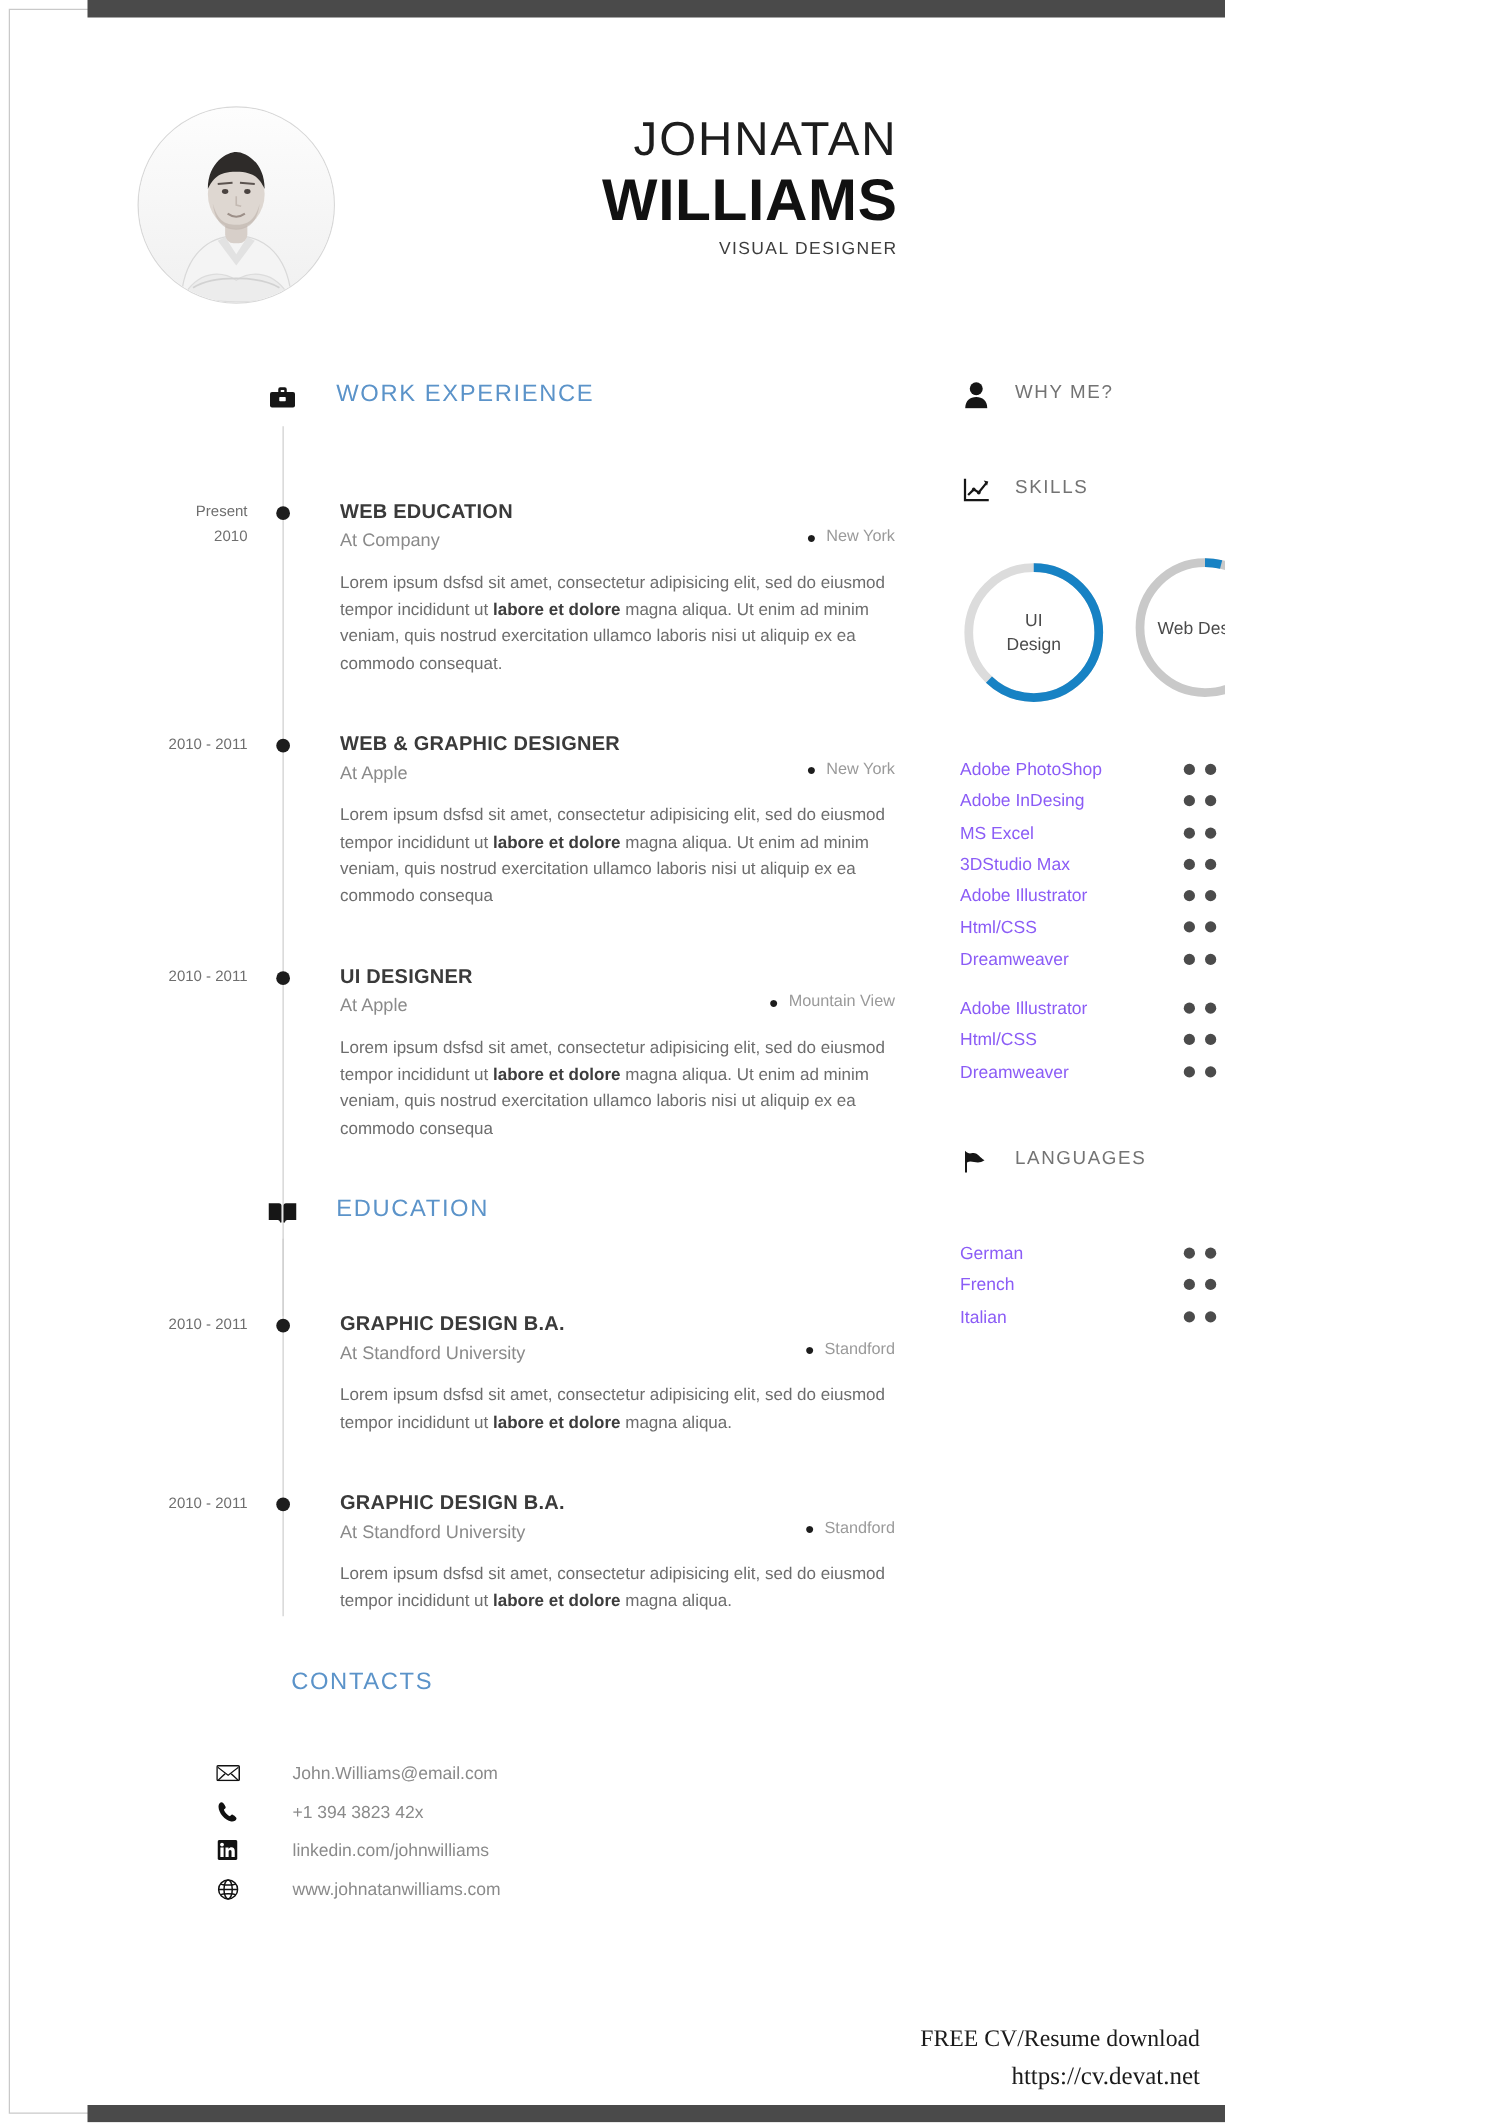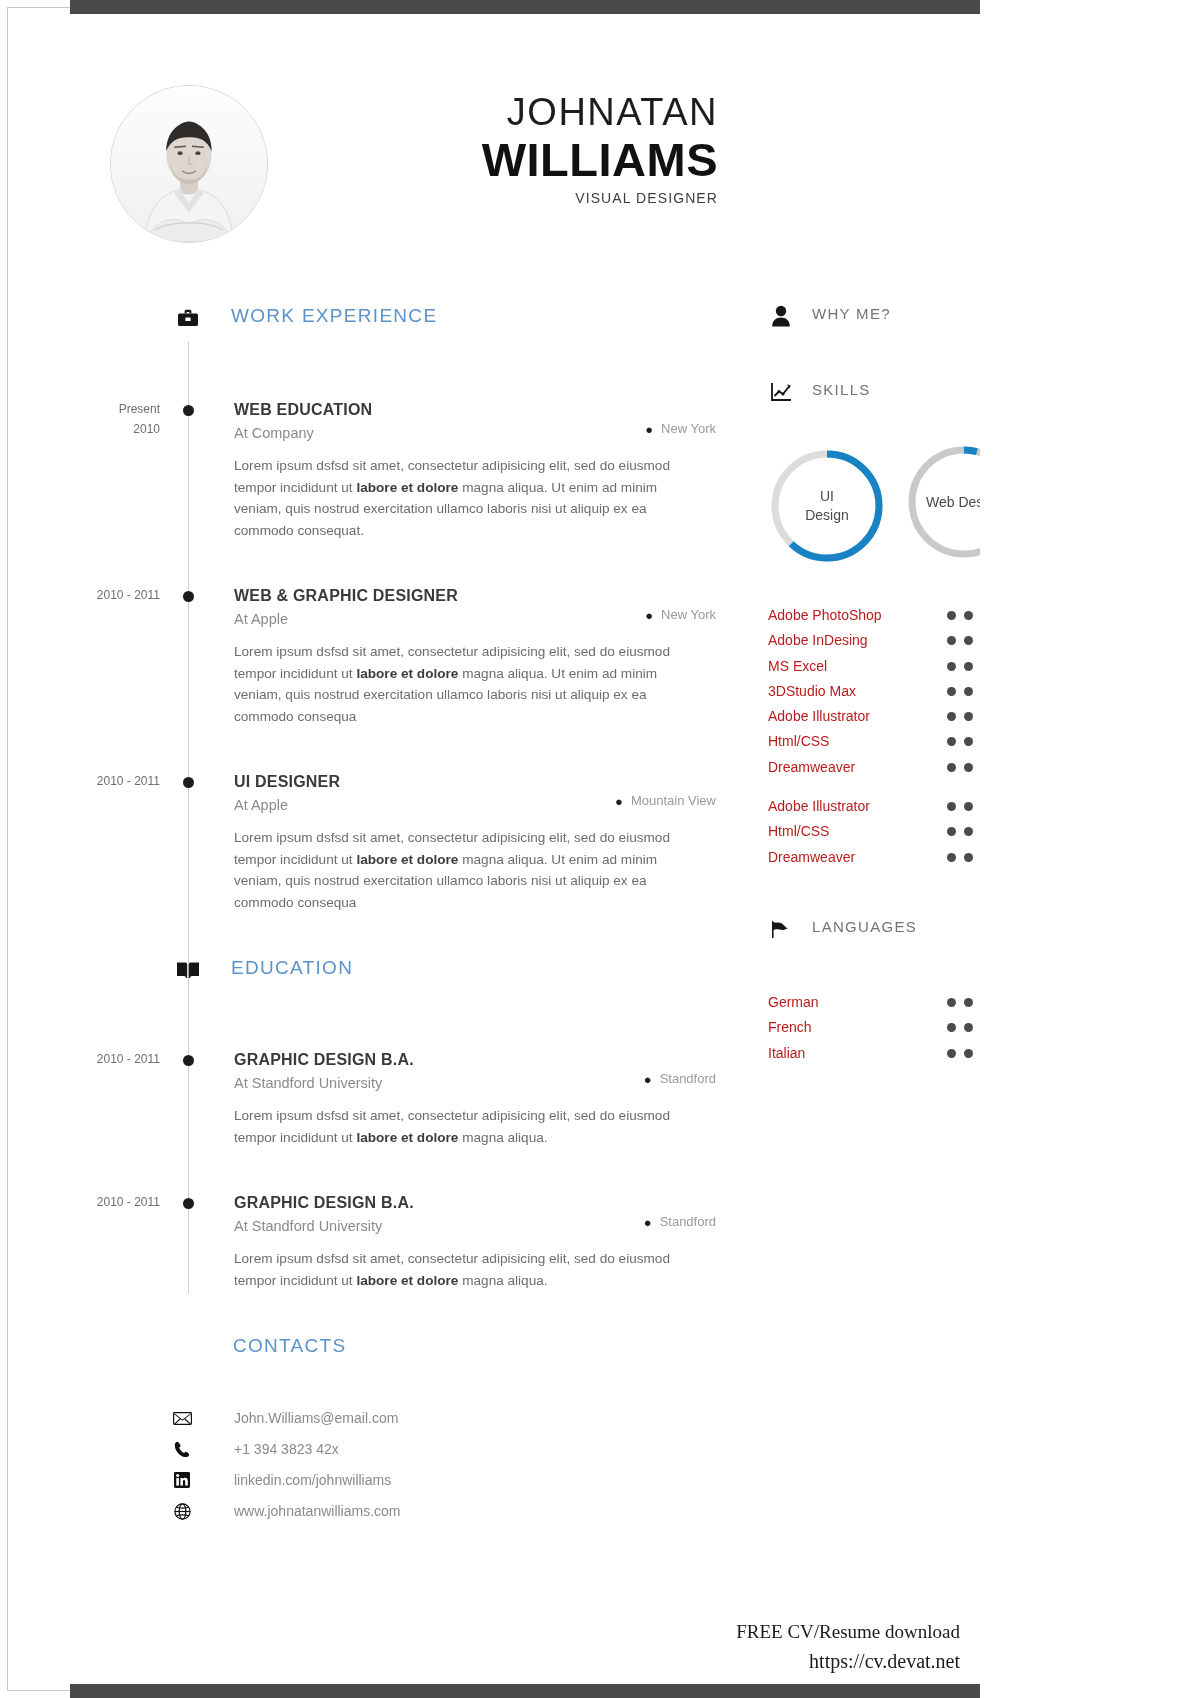--- a/index.html
+++ b/index.html
@@ -106,21 +106,21 @@
   .sec-head .s-title {
     position: absolute;
     left: 52px; top: 0px;
     font-size: 19px;
     letter-spacing: 1.3px;
     color: #5b93c9;
     font-weight: 400;
   }
 
   
-  .left-sec { position: relative; }
+  .left-sec { position: relative; margin-left: 38px; }
   .left-sec .sec-head .s-icon { left: 175px; }
   .left-sec .sec-head .s-title { left: 231px; }
 
   .timeline {
     position: absolute;
     left: 188px;
     width: 1px;
     background: #cfcfcf;
   }
 
@@ -255,21 +255,21 @@
     text-align: center;
   }
 
   .rating-list { margin-top: 12px; }
   .rating-row {
     position: relative;
     height: 25.3px;
   }
   .rating-row .r-label {
     font-size: 14px;
-    color: #b91c1c;
+    color: #8b5cf6;
     line-height: 25px;
   }
   .rating-row .r-dots {
     position: absolute;
     right: 14px; top: 8px;
     display: flex;
     gap: 8px;
   }
   .dot { width: 9px; height: 9px; border-radius: 50%; }
   .dot.on { background: #4b4b4b; }

